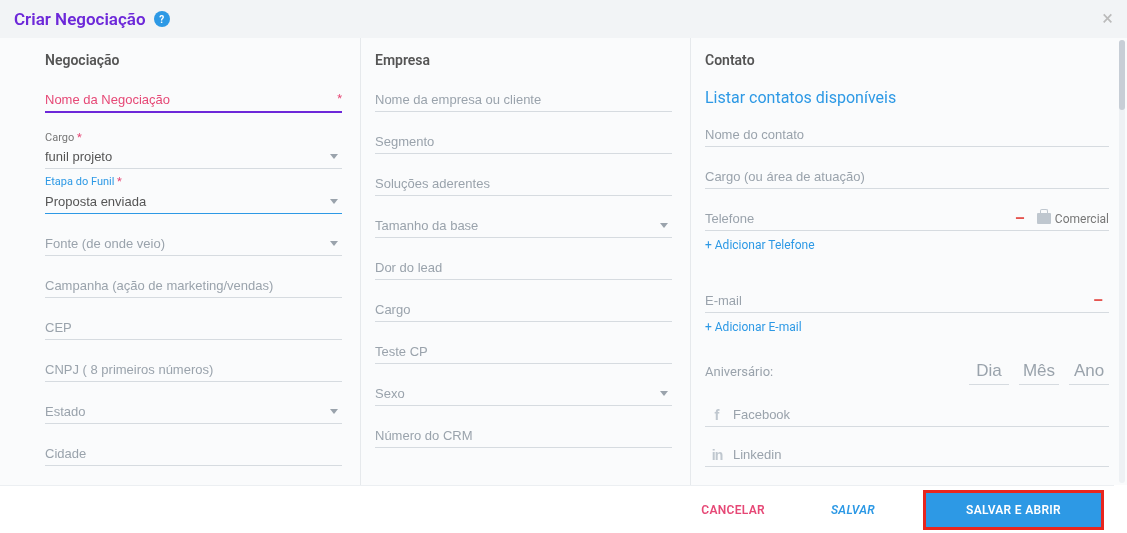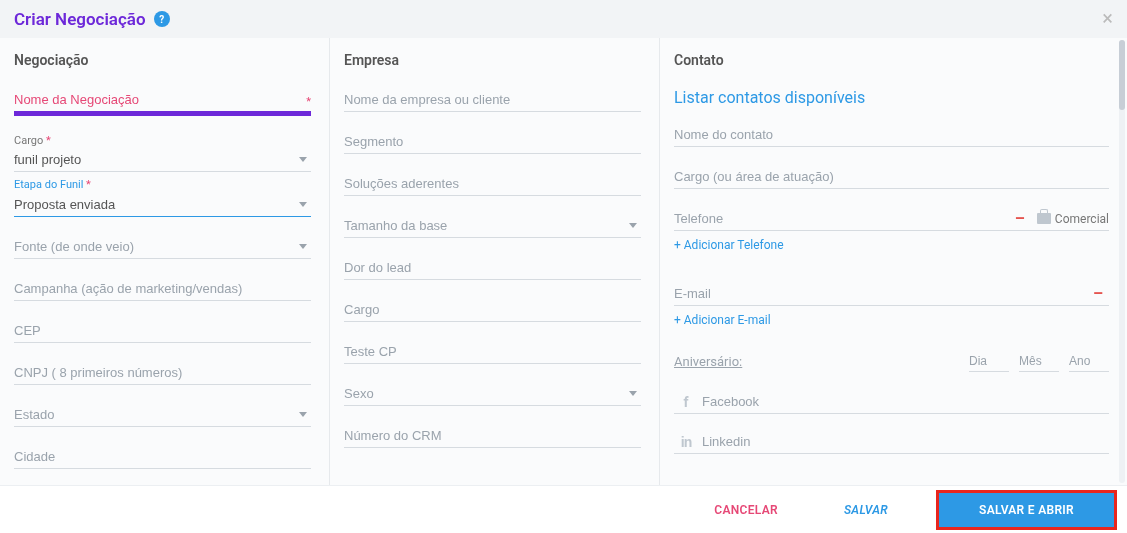--- a/index.html
+++ b/index.html
@@ -49,20 +49,21 @@
   }
   .body-scroll {
     position: absolute;
     top: 38px;
     left: 0;
     right: 0;
     bottom: 48px;
     overflow-y: auto;
     display: flex;
     background: #fafbfc;
+    padding-left: 31px;
   }
   .col {
     flex: 1;
     border-right: 1px solid #e6e9ec;
     padding: 14px 18px 14px 14px;
   }
   .col:last-child { border-right: none; }
   .col1 { flex: 0 0 330px; }
   .col2 { flex: 0 0 330px; }
   .col3 { flex: 1; }
@@ -92,21 +93,21 @@
     width: 100%;
     border: none;
     border-bottom: 1px solid #d6dbe0;
     background: transparent;
     font-size: 13px;
     color: #555;
     padding: 4px 0 4px 0;
     outline: none;
   }
   .field-input::placeholder { color: #9aa3ac; }
-  .field-input.pink-line { border-bottom: 5px solid #6d28d9; }
+  .field-input.pink-line { border-bottom: 2px solid #6d28d9; }
   .field-input.blue-line { border-bottom: 1px solid #2d99e5; }
   .field.select::after {
     content: "";
     position: absolute;
     right: 4px;
     bottom: 10px;
     width: 0; height: 0;
     border-left: 4px solid transparent;
     border-right: 4px solid transparent;
     border-top: 5px solid #9aa3ac;
@@ -167,28 +168,28 @@
     display: flex;
     align-items: center;
     margin-left: 6px;
   }
   .bday-row {
     display: flex;
     align-items: center;
     gap: 10px;
     margin-bottom: 18px;
   }
-  .bday-label { font-size: 13px; color: #9aa3ac; flex: 1; text-decoration: underline; }
+  .bday-label { font-size: 13px; color: #9aa3ac; flex: 1; }
   .bday-inp {
     width: 40px;
     border: none;
     border-bottom: 1px solid #d6dbe0;
     background: transparent;
-    font-size: 12px;
-    text-align: left;
+    font-size: 17px;
+    text-align: center;
     padding: 3px 0;
     outline: none;
   }
   .bday-inp::placeholder { color: #9aa3ac; }
   .social-row {
     display: flex;
     align-items: center;
     border-bottom: 1px solid #d6dbe0;
     margin-bottom: 16px;
   }
@@ -205,21 +206,21 @@
     background: transparent;
     font-size: 13px;
     flex: 1;
     padding: 4px 0 4px 4px;
     outline: none;
   }
   .social-row input::placeholder { color: #9aa3ac; }
 
   .footer {
     position: absolute;
-    bottom: 0; left: 0; right: 0;
+    bottom: 0; left: 0; right: 13px;
     height: 48px;
     background: #fff;
     border-top: 1px solid #eceff2;
     display: flex;
     align-items: center;
     justify-content: flex-end;
     padding: 0 10px;
     gap: 30px;
   }
   .btn-text {
@@ -368,21 +369,21 @@
     <div class="phone-row">
       <input placeholder="Telefone" style="">
       <span class="minus">–</span>
       <span class="phone-type">
         <span class="briefcase"></span>
         <span>Comercial</span>
       </span>
     </div>
     <span class="link-small">+ Adicionar Telefone</span>
 
-    <div class="phone-row" style="margin-top:16px">
+    <div class="phone-row" style="margin-top:23px">
       <input placeholder="E-mail" style="">
       <span class="minus">–</span>
     </div>
     <span class="link-small">+ Adicionar E-mail</span>
 
     <div class="bday-row" style="margin-top:10px">
       <span class="bday-label">Aniversário:</span>
       <input class="bday-inp" placeholder="Dia" style="">
       <input class="bday-inp" placeholder="Mês" style="">
       <input class="bday-inp" placeholder="Ano" style="">

